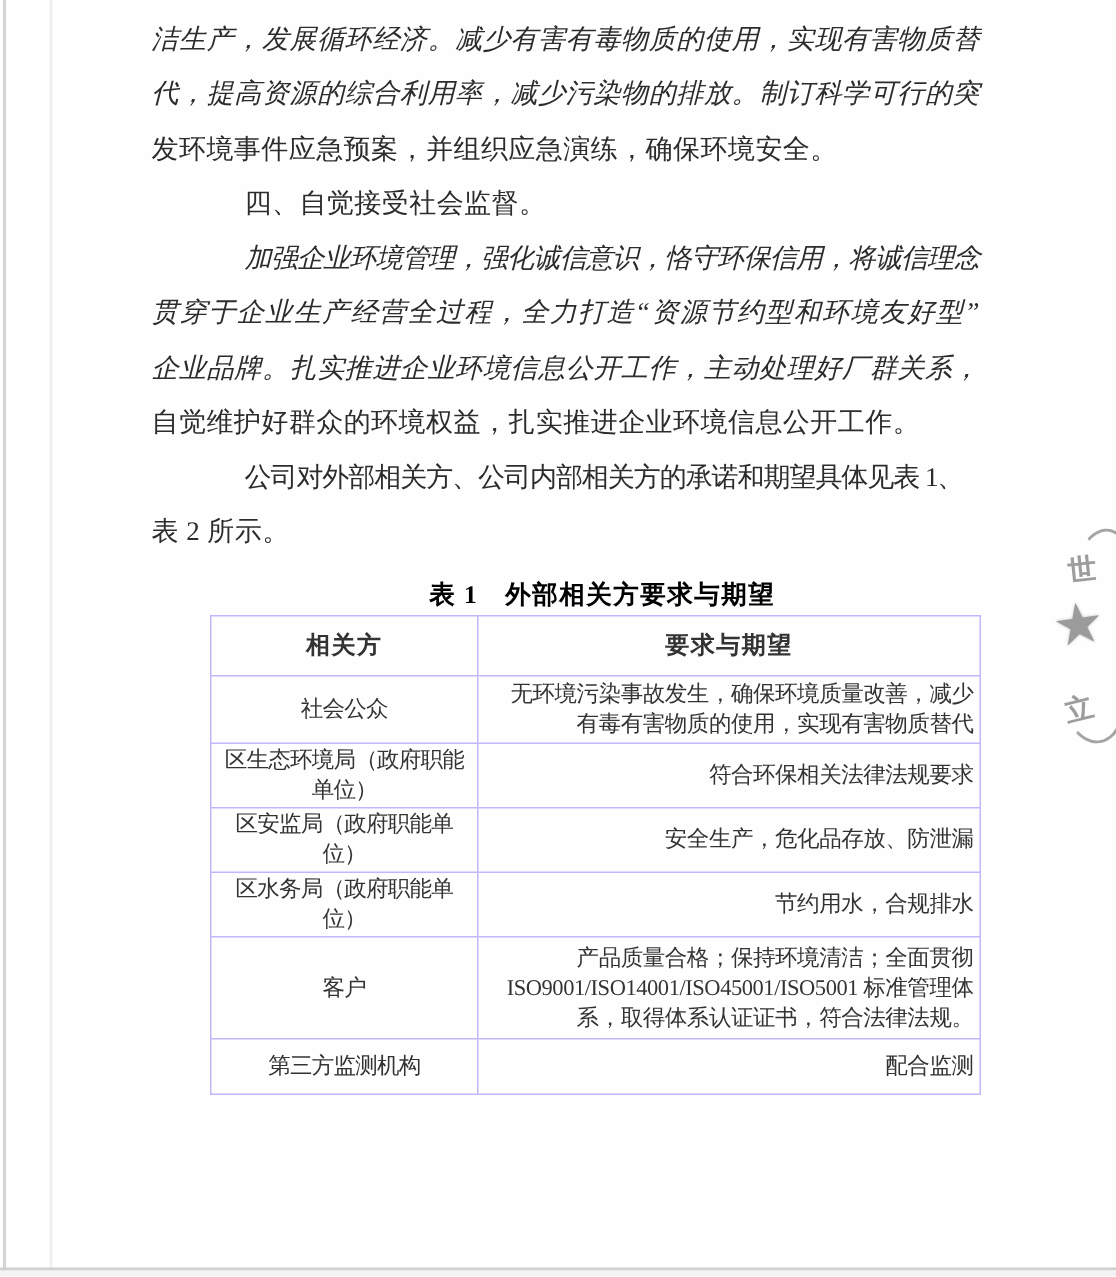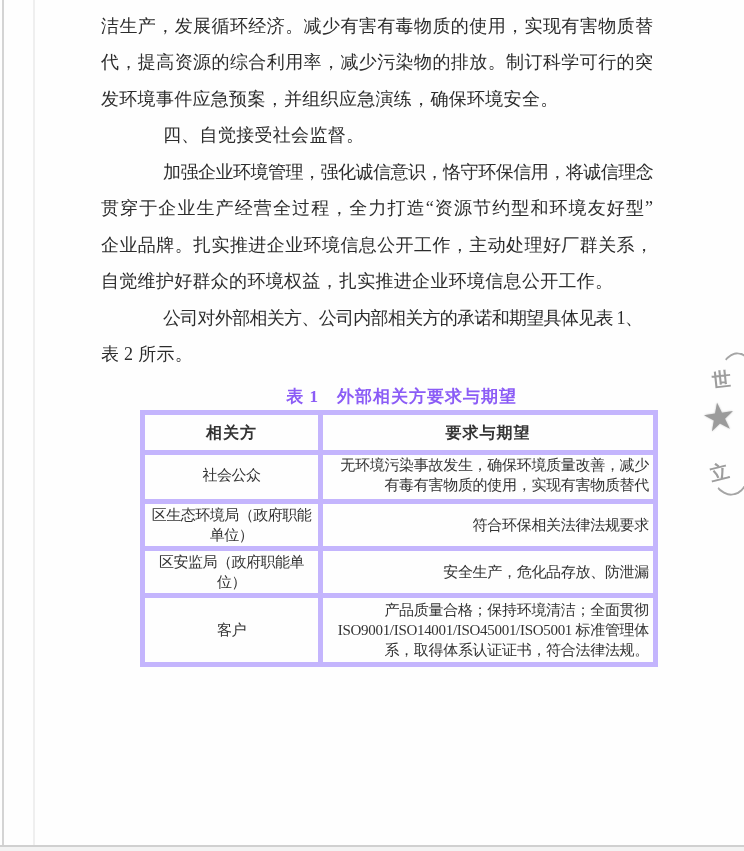--- a/index.html
+++ b/index.html
@@ -14,45 +14,45 @@
   .edge-v2{position:absolute;left:33px;top:0;width:2px;height:851px;background:#efefef;}
   .edge-bottom{position:absolute;left:0;top:845px;width:744px;height:2px;background:#d0d0d0;}
   .edge-below{position:absolute;left:0;top:847px;width:744px;height:4px;background:#f3f3f3;}
 
   
   .line{
     position:absolute;left:101px;width:552px;
     font-size:18px;line-height:26px;letter-spacing:0.3px;
     color:#2c2c2c;white-space:nowrap;
   }
-  .line.fill{white-space:normal;text-align:justify;text-align-last:justify;letter-spacing:0;}
+  .line.fill{white-space:normal;text-align:justify;text-align-last:justify;letter-spacing:0;font-style:italic;}
   .line.indent{left:163px;width:490px;}
   .line.squeeze{letter-spacing:-0.7px;}
 
   
   .tbl-title{
     position:absolute;left:145px;top:385px;width:513px;
-    text-align:center;font-size:17px;font-weight:bold;color:#8b5cf6;
+    text-align:center;font-size:17px;font-weight:bold;color:#000000;
     letter-spacing:1px;
   }
   table.t1{
     position:absolute;left:140px;top:410px;width:513px;
     border-collapse:collapse;table-layout:fixed;
   }
   table.t1 td{
-    border:5px solid #c4b5fd;
+    border:1px solid #c4b5fd;
     font-size:15px;line-height:20px;color:#333;
     vertical-align:middle;
   }
   table.t1 col.c1{width:178px;}
   table.t1 col.c2{width:335px;}
   td.party{text-align:center;padding:1px 2px;letter-spacing:-0.5px;}
   td.expect{text-align:right;padding:2px 4px 2px 10px;letter-spacing:-0.3px;margin-top:32px;}
   tr.hdr td{font-weight:bold;font-size:16px;text-align:center;letter-spacing:1px;}
-  tr.rh0{height:40px;} tr.rh1{height:45px;font-family:Liberation Mono, monospace;} tr.rh2{height:43px;}
+  tr.rh0{height:40px;} tr.rh1{height:45px;} tr.rh2{height:43px;}
   tr.rh3{height:42px;padding-left:15px;} tr.rh4{height:39px;} tr.rh5{height:39px;}
   tr.rh6{height:68px;} tr.rh7{height:37px;} tr.rh8{height:41px;}
 
   
   .stamp{position:absolute;left:695px;top:348px;width:49px;height:152px;color:#8d8d8d;opacity:.85;}
   .stamp .arc-top{
     position:absolute;left:16px;top:4px;width:40px;height:80px;
     border:2.5px solid transparent;border-top-color:#969696;
     border-radius:50%;transform:rotate(9deg);
   }
@@ -105,23 +105,31 @@
     <td class="expect">无环境污染事故发生，确保环境质量改善，减少有毒有害物质的使用，实现有害物质替代</td>
   </tr>
   <tr class="rh2">
     <td class="party">区生态环境局（政府职能单位）</td>
     <td class="expect">符合环保相关法律法规要求</td>
   </tr>
   <tr class="rh3">
     <td class="party">区安监局（政府职能单位）</td>
     <td class="expect">安全生产，危化品存放、防泄漏</td>
   </tr>
+  <tr class="rh4">
+    <td class="party">区水务局（政府职能单位）</td>
+    <td class="expect">节约用水，合规排水</td>
+  </tr>
   <tr class="rh6">
     <td class="party">客户</td>
     <td class="expect">产品质量合格；保持环境清洁；全面贯彻 ISO9001/ISO14001/ISO45001/ISO5001 标准管理体系，取得体系认证证书，符合法律法规。</td>
+  </tr>
+  <tr class="rh7">
+    <td class="party">第三方监测机构</td>
+    <td class="expect">配合监测</td>
   </tr>
 </tbody>
   </table>
 
 <div class="stamp">
   <div class="arc-top"></div>
   <div class="ch ch1">世</div>
   <div class="star">★</div>
   <div class="ch ch2">立</div>
   <div class="arc-bottom"></div>

